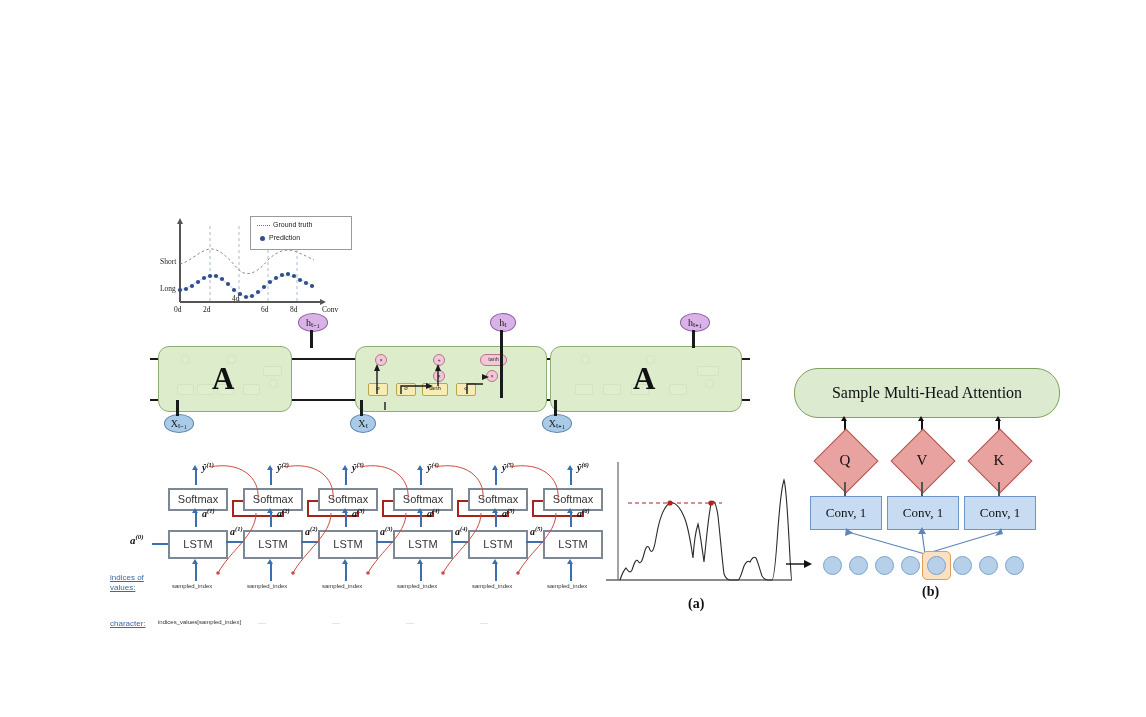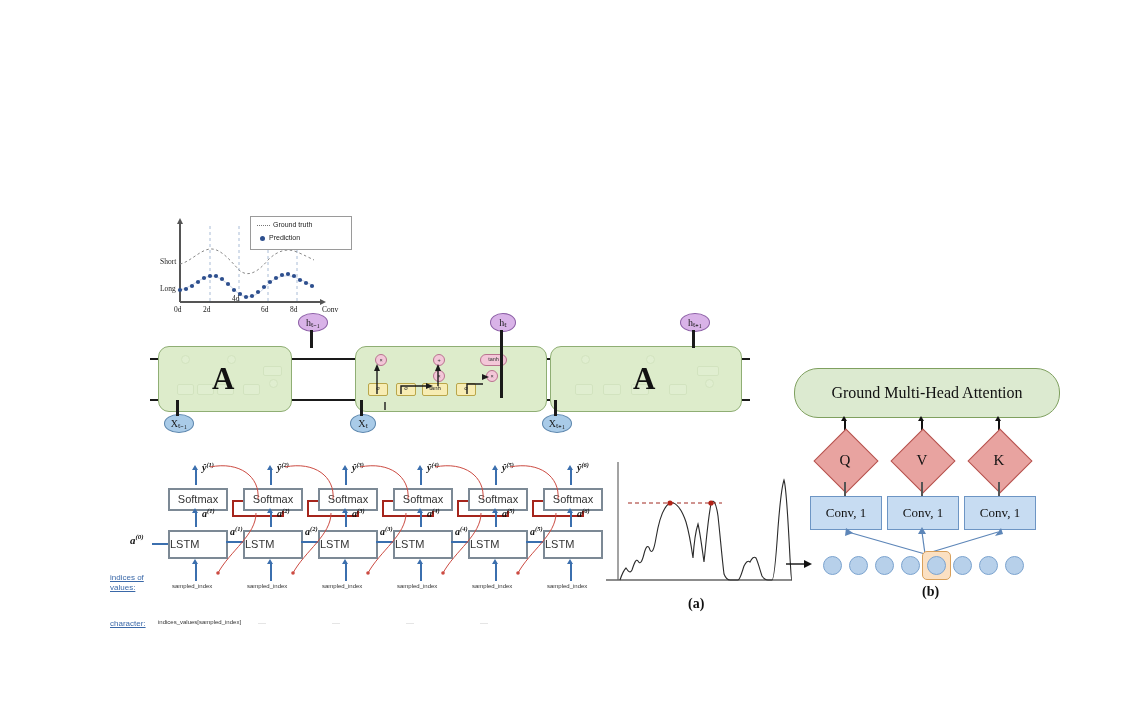--- a/index.html
+++ b/index.html
@@ -62,21 +62,21 @@
   .caption{position:absolute;left:196px;top:428px;width:430px;text-align:center;
     font-family:"Liberation Serif",serif;font-weight:bold;font-size:13px;
     color:#2b2b2b;letter-spacing:.4px;
     text-shadow:1px 1px 0 rgba(160,160,160,.6);}
 
   
   .sbox{position:absolute;border:2px solid #7c8995;background:#fff;
     text-align:center;color:#333;font-size:11px;line-height:19px;
     font-family:"Liberation Sans",sans-serif;}
   .lbox{position:absolute;border:2px solid #7c8995;background:#fff;
-    text-align:left;color:#333;font-size:11px;line-height:25px;
+    text-align:center;color:#333;font-size:11px;line-height:25px;
     font-family:"Liberation Sans",sans-serif;}
   .rbox{position:absolute;border:2px solid #a5251c;background:#fff;
     text-align:center;color:#b0281e;font-size:5px;line-height:13px;
     font-family:"Liberation Sans",sans-serif;}
   .barr{position:absolute;background:#3b6fae;}
   .bhead-up{position:absolute;width:0;height:0;border-left:3.5px solid transparent;
     border-right:3.5px solid transparent;border-bottom:5px solid #3b6fae;}
   .bhead-r{position:absolute;width:0;height:0;border-top:3.5px solid transparent;
     border-bottom:3.5px solid transparent;border-left:5px solid #3b6fae;}
   .sidx{position:absolute;font-size:6px;color:#333;white-space:nowrap;
@@ -393,21 +393,21 @@
                C168,122 170,100 172,70 C174,44 176,28 178,22
                C180,28 182,60 184,100 C185,114 185,122 186,122" fill="none" stroke="#2b2b2b" stroke-width="1.1"></path>
       <line x1="22" y1="45" x2="116" y2="45" stroke="#a02820" stroke-width="1" stroke-dasharray="4,3"></line>
       <circle cx="64" cy="45" r="2.6" fill="#b32317"></circle>
       <circle cx="105" cy="45" r="2.6" fill="#b32317"></circle>
     </svg>
     <div class="pcap" style="left:82px;top:138px;">(a)</div>
   </div>
 
   <div class="pb">
-    <div class="mha">Ground Multi-Head Attention</div>
+    <div class="mha">Sample Multi-Head Attention</div>
 
     <div class="karr" style="left:58px;top:52px;width:2px;height:14px;"></div>
     <div class="karr-h" style="left:55px;top:48px;"></div>
     <div class="karr" style="left:135px;top:52px;width:2px;height:14px;"></div>
     <div class="karr-h" style="left:132px;top:48px;"></div>
     <div class="karr" style="left:212px;top:52px;width:2px;height:14px;"></div>
     <div class="karr-h" style="left:209px;top:48px;"></div>
 
     <div class="dia" style="left:37px;top:70px;"></div>
     <div class="dialbl" style="left:37px;top:70px;">Q</div>

